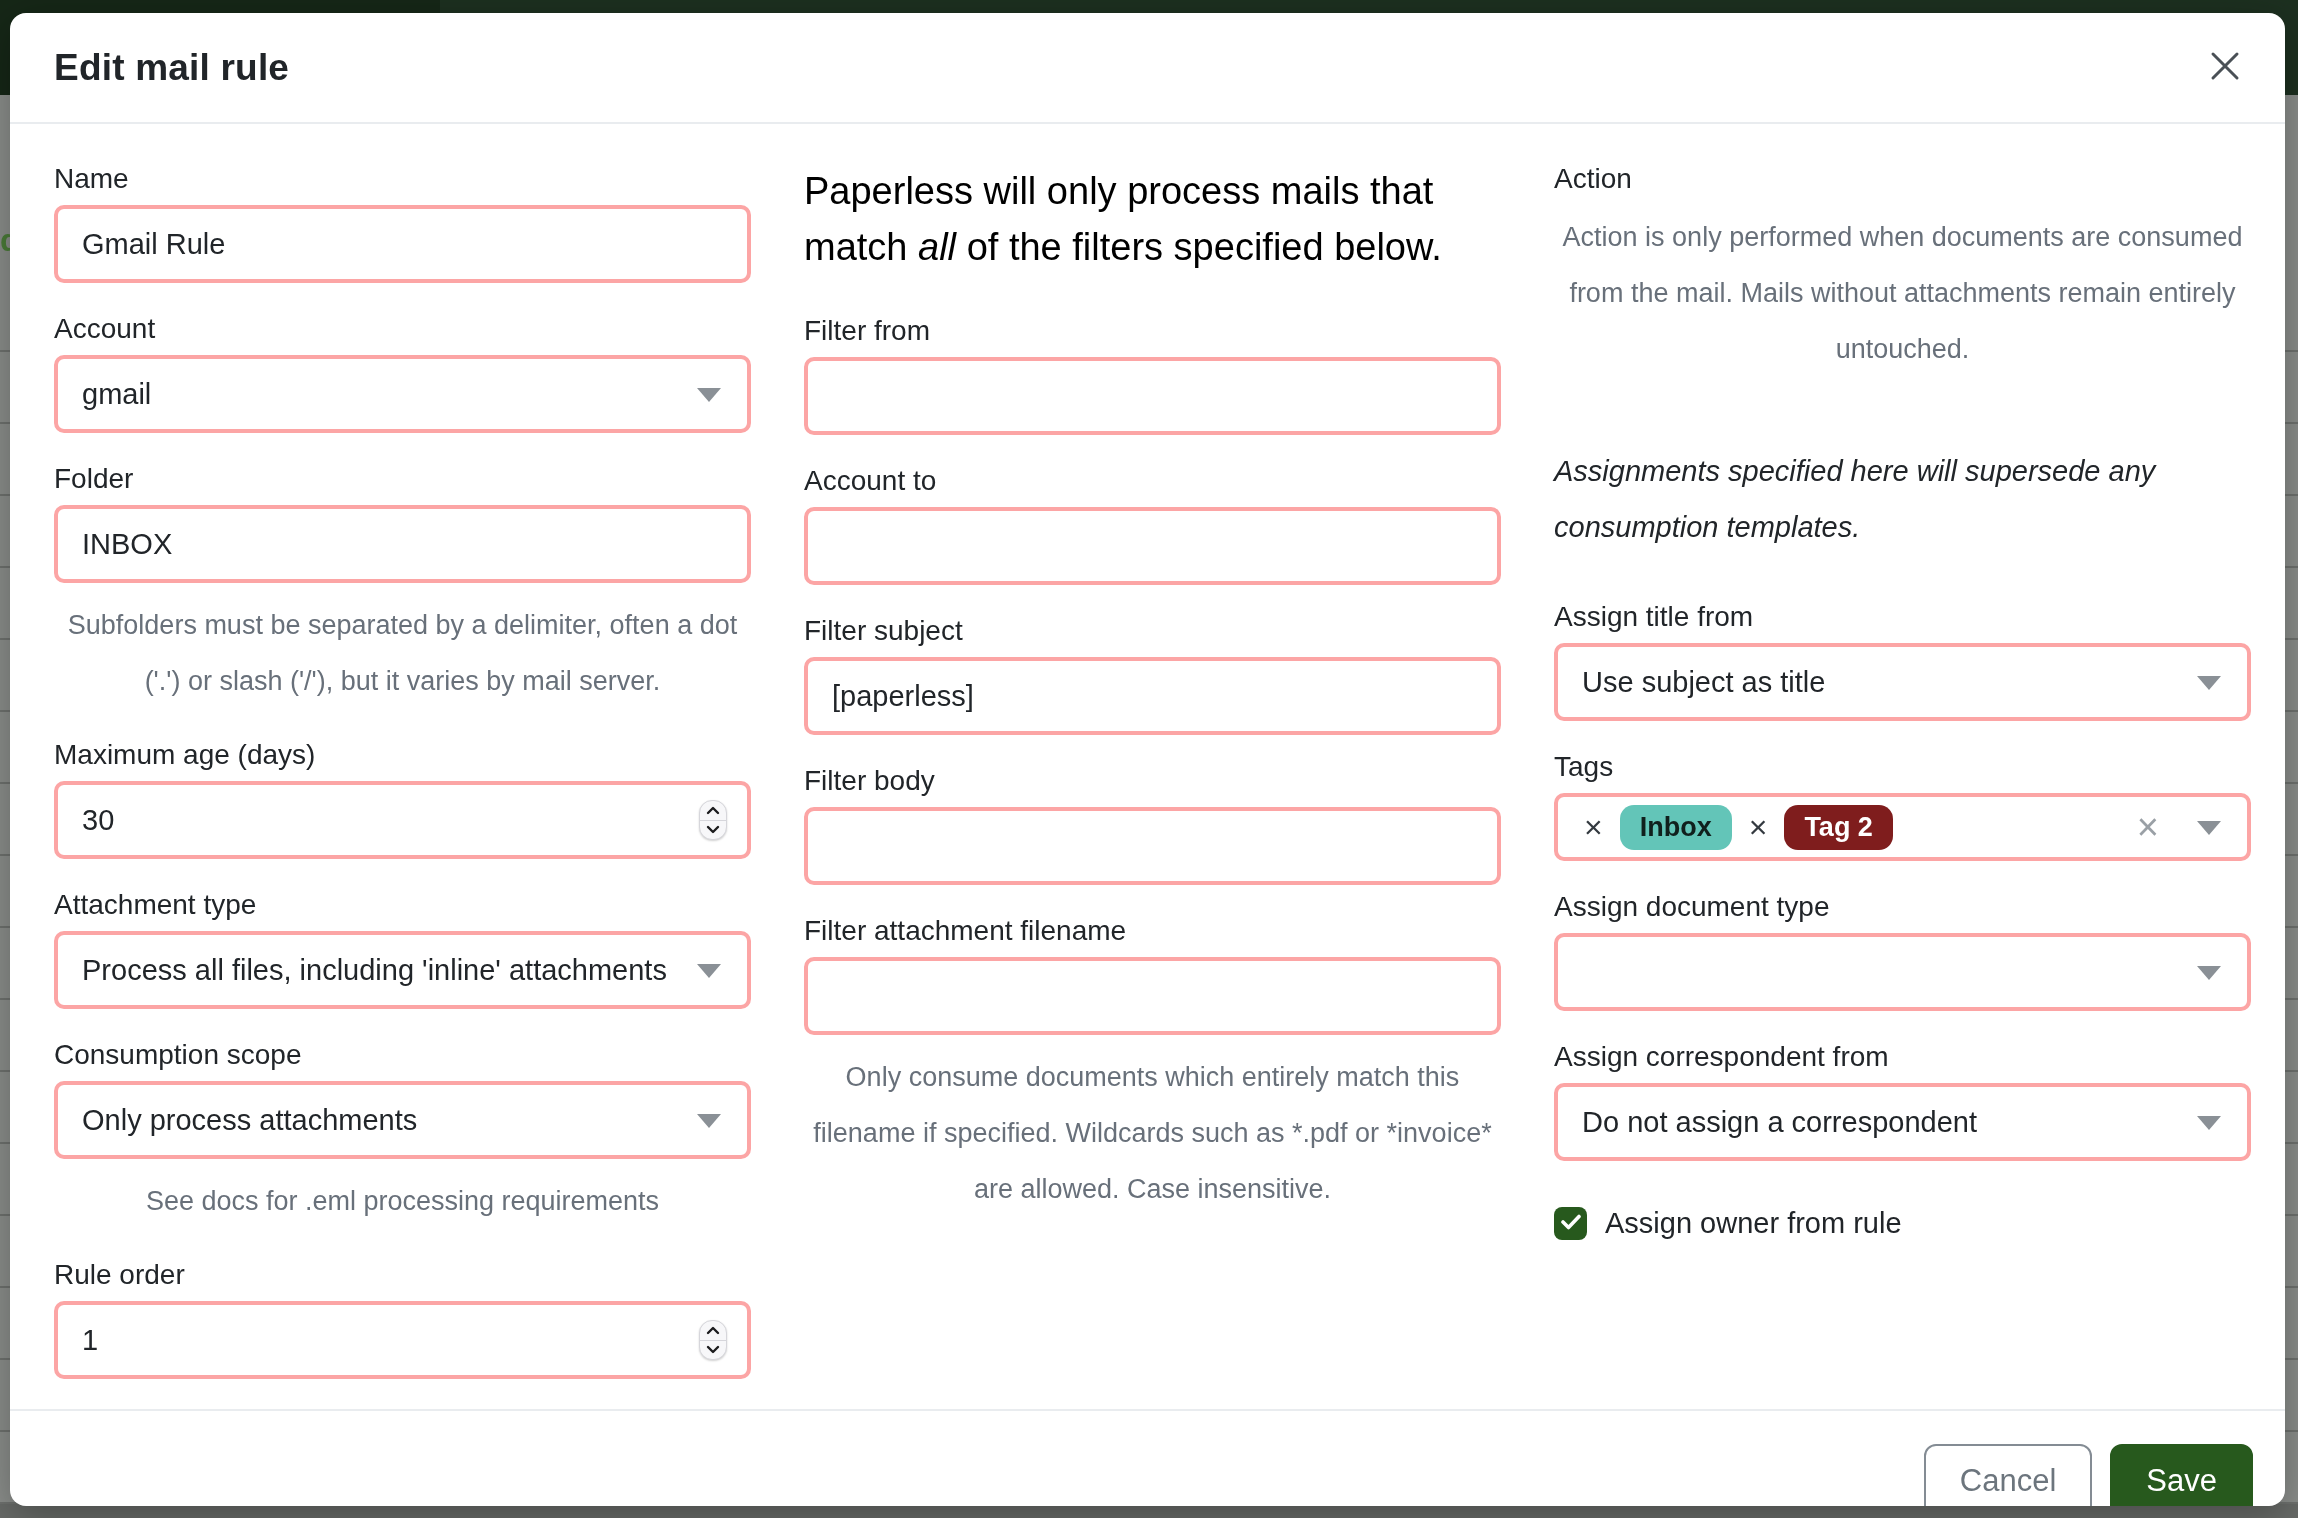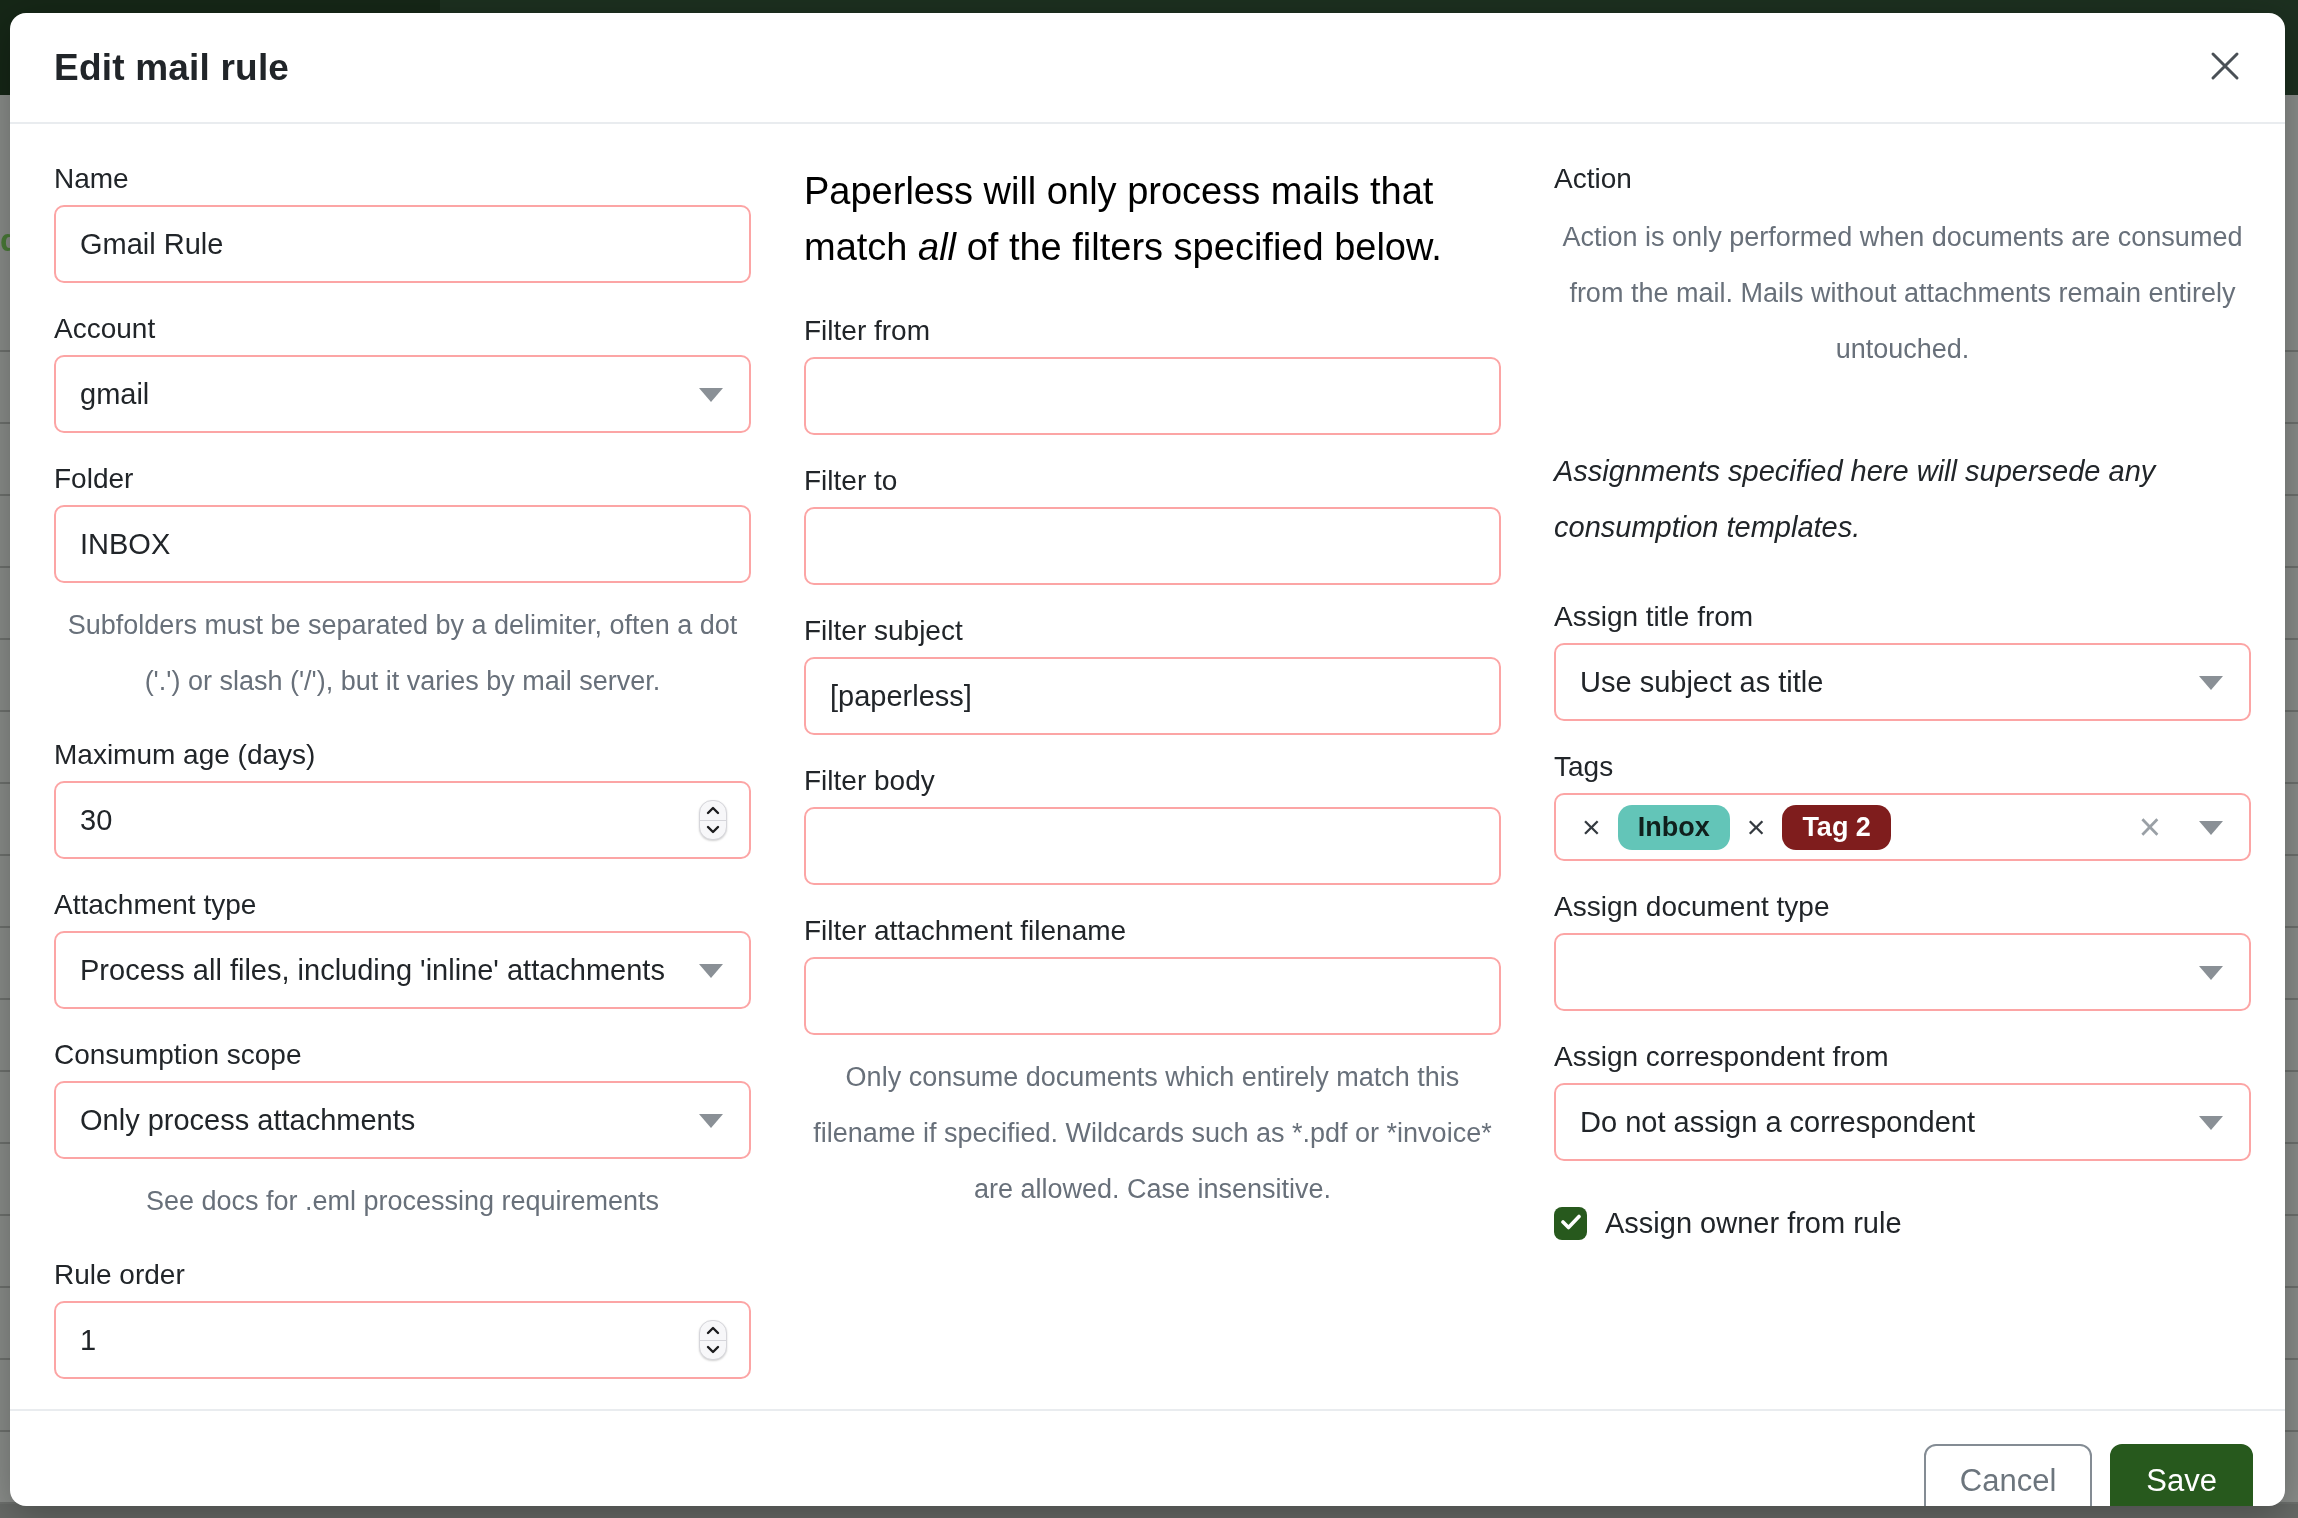--- a/index.html
+++ b/index.html
@@ -68,21 +68,21 @@
   }
   .col { min-width: 0; }
 
   
   .form-group { margin-bottom: 30px; }
   .form-label { display: block; font-size: 28px; color: #212529; margin-bottom: 10px; }
 
   .text-input, .select-box, .tags-box {
     position: relative;
     width: 100%; height: 78px;
-    border: 2px solid #fca5a5;
+    border: 4px solid #fca5a5;
     border-radius: 10px;
     background: #fff;
     font-size: 29px; color: #212529;
     font-family: "Liberation Sans", sans-serif;
   }
   .text-input { padding: 0 70px 0 24px; outline: none; display: block; }
   .select-box { display: flex; align-items: center; padding: 0 70px 0 24px; cursor: pointer; }
   .select-value { white-space: nowrap; overflow: hidden; text-overflow: ellipsis; }
 
   .caret-down {
@@ -261,21 +261,21 @@
       <div class="intro-text">
         <span>Paperless will only process mails that match </span><em>all</em><span> of the filters specified below.</span>
       </div>
 
       <div class="form-group">
         <label class="form-label">Filter from</label>
         <input class="text-input" type="text" value="" style="">
       </div>
 
       <div class="form-group">
-        <label class="form-label">Filter to</label>
+        <label class="form-label">Account to</label>
         <input class="text-input" type="text" value="" style="">
       </div>
 
       <div class="form-group">
         <label class="form-label">Filter subject</label>
         <input class="text-input" type="text" value="[paperless]" style="">
       </div>
 
       <div class="form-group">
         <label class="form-label">Filter body</label>

